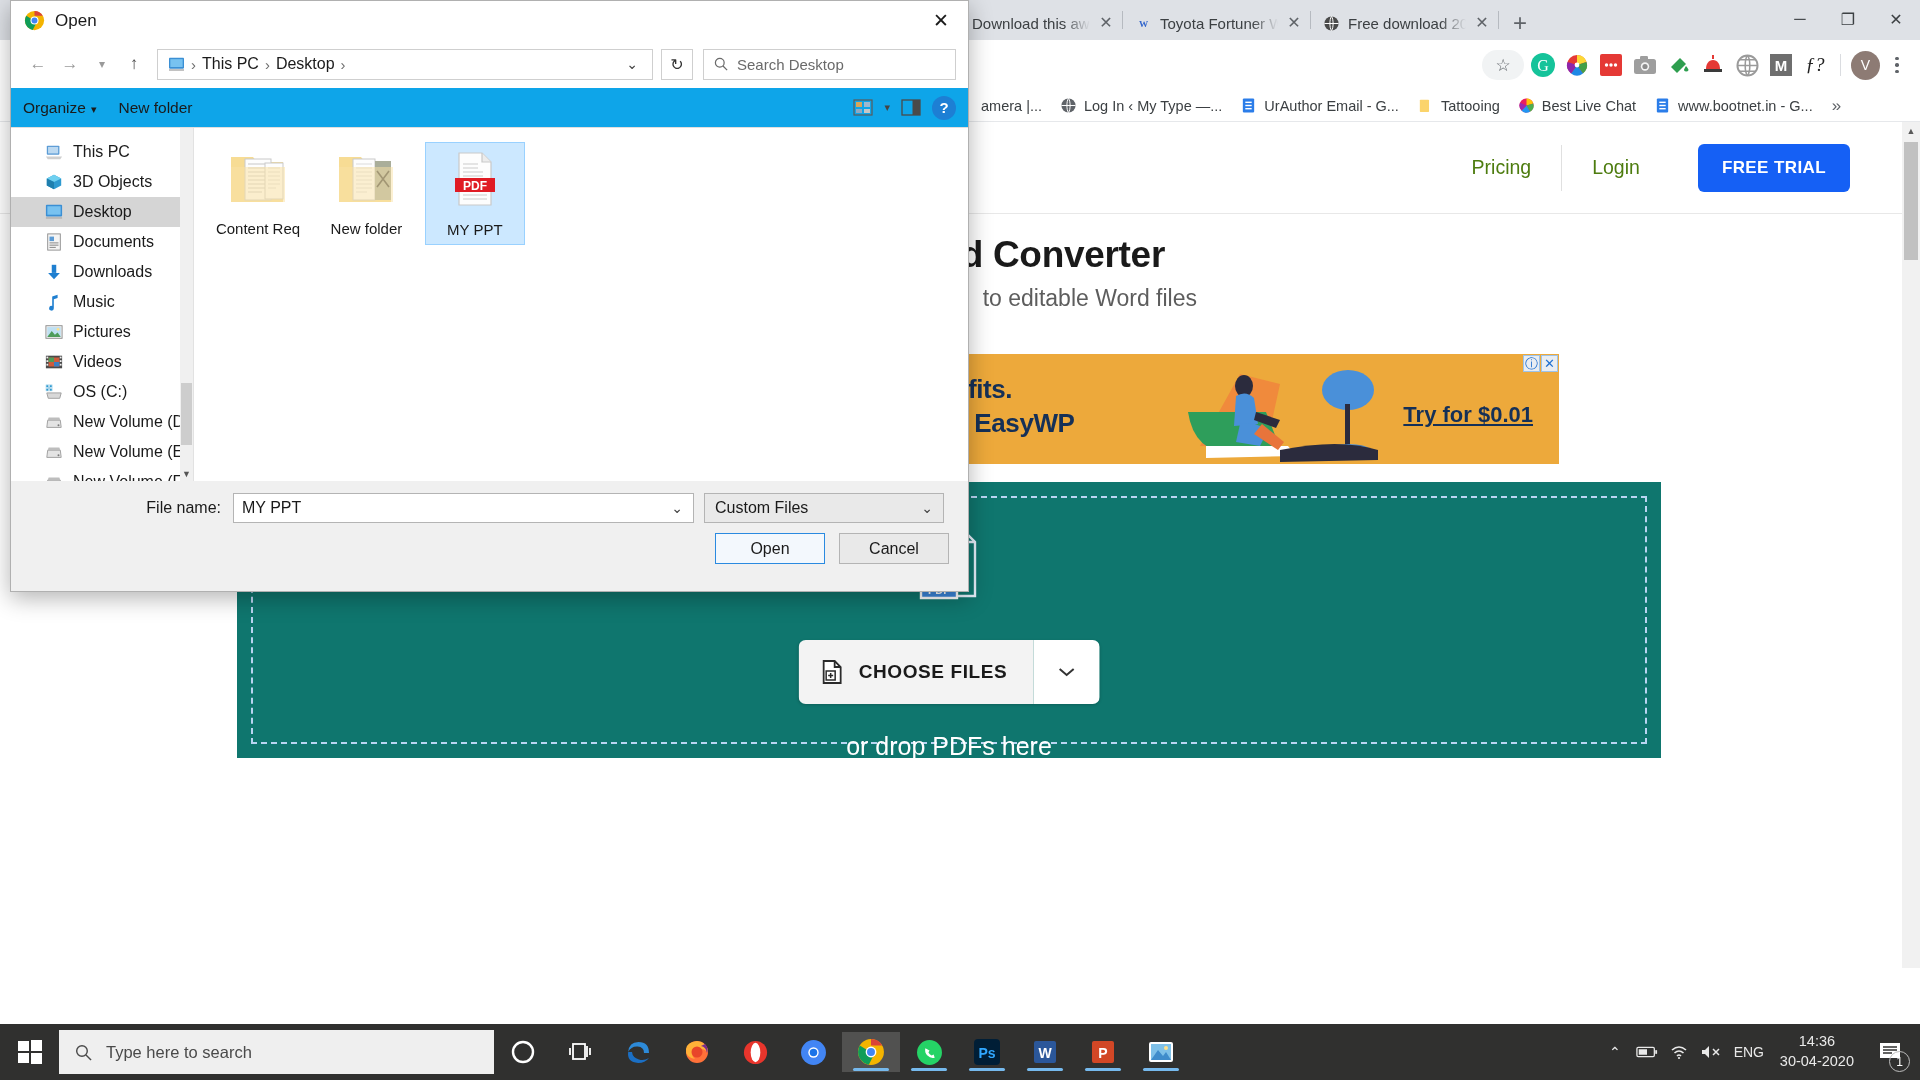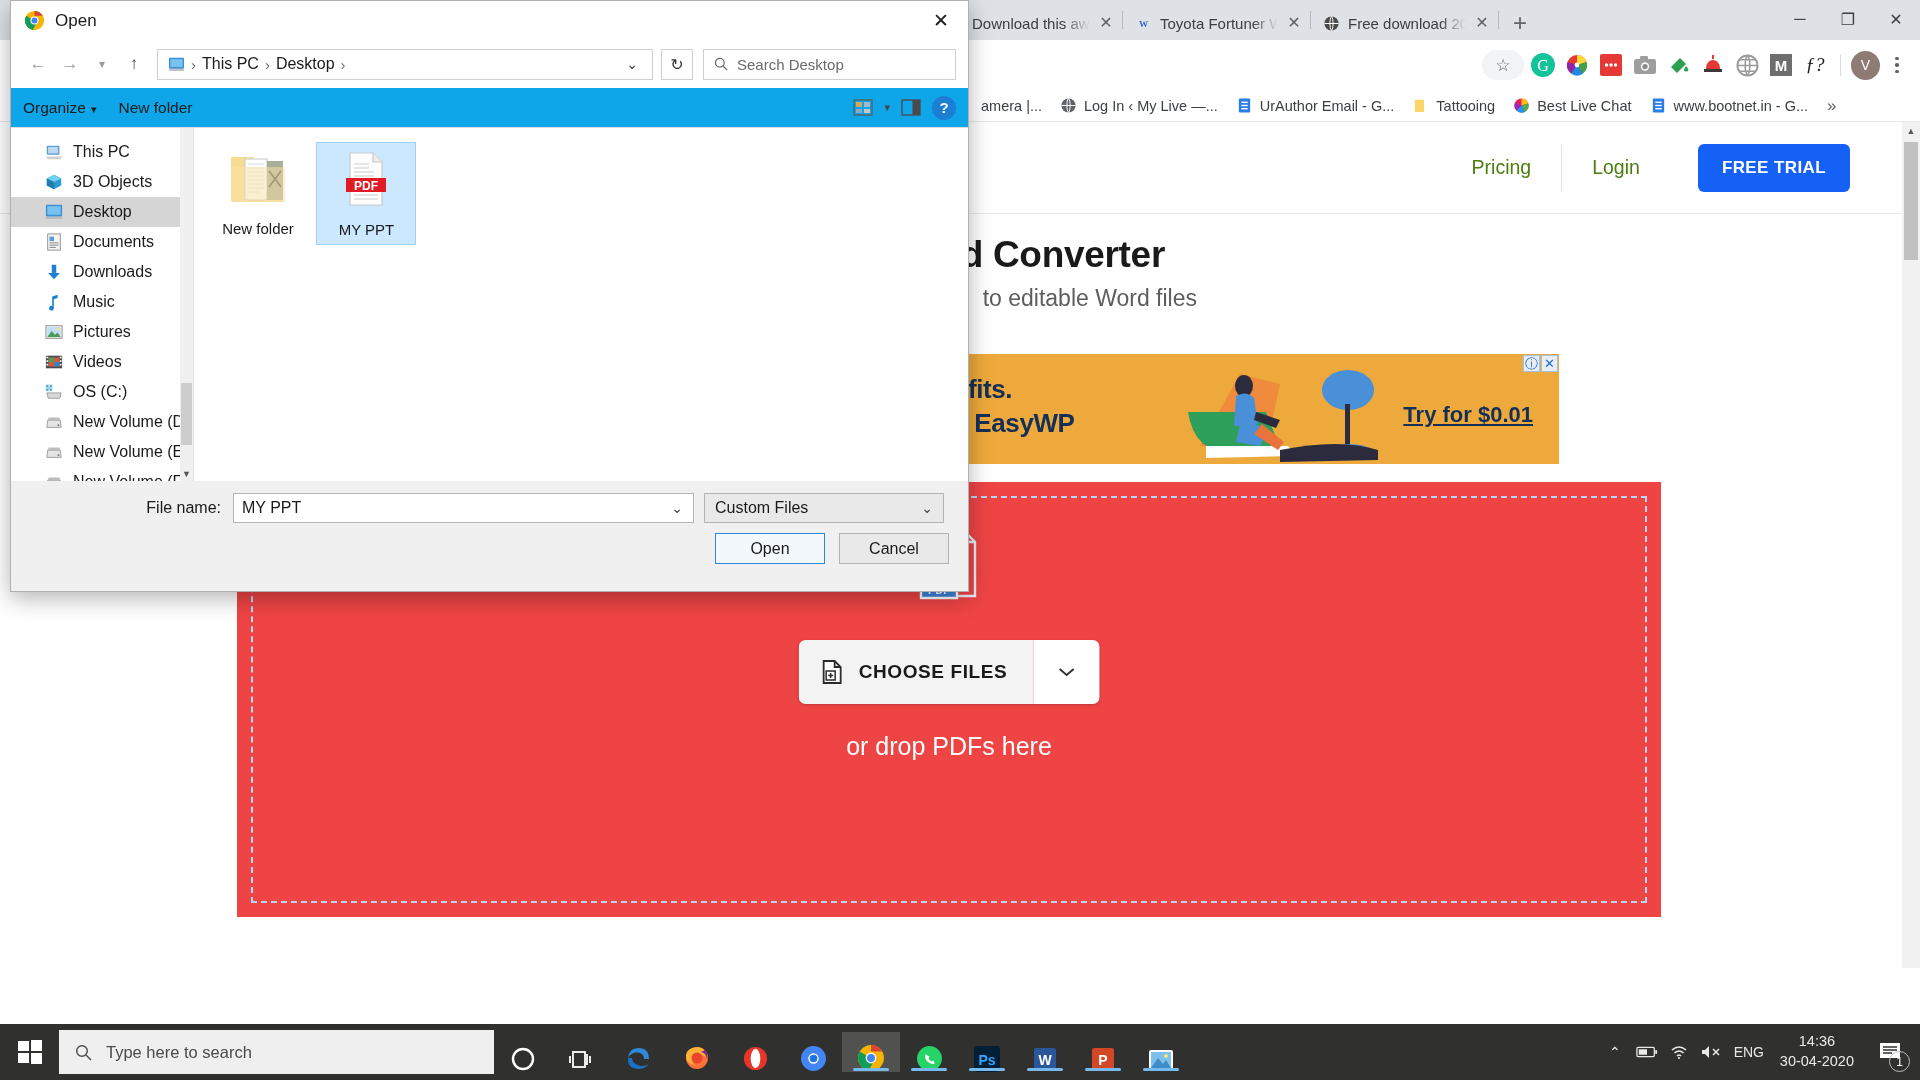--- a/index.html
+++ b/index.html
@@ -88,22 +88,22 @@
   .ad-text { position: absolute; left: 18px; top: 18px; color: #153057; font-weight: bold;
              font-size: 26px; line-height: 1.32; letter-spacing: -.4px; }
   .ad-cta { position: absolute; right: 26px; top: 48px; color: #153057; font-weight: bold;
             font-size: 22px; text-decoration: underline; }
   .ad-ctrls { position: absolute; right: 1px; top: 1px; display: flex; gap: 1px; }
   .ad-ctrls span { width: 17px; height: 17px; background: #e9edf2; color: #1f6fd0;
                    font-size: 13px; display: flex; align-items: center; justify-content: center;
                    border: 1px solid #9cc3ea; }
 
   .dropzone {
-    position: absolute; left: 237px; top: 360px; width: 1424px; height: 435px;
-    background: #ef4444;
+    position: absolute; left: 237px; top: 360px; width: 1424px; height: 276px;
+    background: #0f766e;
   }
   .dropzone-inner { position: absolute; inset: 14px; border: 2px dashed #b9d5f2; }
   .pdf-glyph { position: absolute; left: 50%; top: 40px; transform: translateX(-50%); }
   .choose-wrap {
     position: absolute; left: 50%; top: 158px; transform: translateX(-50%);
     display: flex; border-radius: 7px; overflow: hidden; box-shadow: 0 1px 3px rgba(0,0,0,.18);
   }
   .choose-btn { background: #f3f3f3; display: flex; align-items: center; gap: 14px;
                 padding: 19px 26px 19px 22px; font-size: 19px; font-weight: bold;
                 letter-spacing: .6px; color: #1a1a1a; }
@@ -182,21 +182,21 @@
           font-size: 16px; color: #1a1a1a; border: 1px solid #b4b4b4; background: #e9e9e9; }
   .dbtn.primary { background: #f3f8fd; border: 1px solid #2a8ae0; }
 
   
   .taskbar { position: absolute; left: 0; bottom: 0; width: 1920px; height: 56px; background: #30302f;
              display: flex; align-items: center; }
   .start { width: 59px; height: 56px; display: flex; align-items: center; justify-content: center; }
   .tb-search { width: 435px; height: 44px; background: #efefef; display: flex; align-items: center;
                gap: 14px; padding: 7px 16px; font-size: 16.5px; color: #4a4a4a; }
   .tb-icons { display: flex; align-items: center; }
-  .tb-icon { width: 58px; height: 40px; display: flex; align-items: flex-end; justify-content: center;
+  .tb-icon { width: 58px; height: 40px; display: flex; align-items: center; justify-content: center;
              position: relative; }
   .tb-icon.run::after { content: ""; position: absolute; bottom: 1px; left: 50%; transform: translateX(-50%);
                         width: 36px; height: 3px; background: #76b9ed; border-radius: 2px; }
   .tb-icon.active { background: rgba(255,255,255,.16); }
   .tray { margin-left: auto; display: flex; align-items: center; gap: 2px; padding-right: 8px;
           color: #e9e9e9; font-size: 14px; }
   .tray-i { width: 30px; height: 56px; display: flex; align-items: center; justify-content: center; }
   .clock { text-align: center; line-height: 1.35; font-size: 14.5px; padding: 0 12px 0 8px; }
   .notif { width: 44px; height: 56px; display: flex; align-items: center; justify-content: center; position: relative; }
   .notif-badge { position: absolute; right: 2px; bottom: 8px; width: 21px; height: 21px; border-radius: 50%;
@@ -335,21 +335,21 @@
       <div style="width:948px;"></div>
       <div class="bm">
         <span class="bm-ico"></span>
         <span>amera |...</span>
       </div>
       <div class="bm">
         <svg class="bm-ico" viewBox="0 0 24 24">
           <circle cx="12" cy="12" r="10" fill="#5f6368"></circle>
           <path d="M2 12h20M12 2c3 3.5 3 16.5 0 20M12 2c-3 3.5-3 16.5 0 20" stroke="#fff" fill="none" stroke-width="1.4"></path>
         </svg>
-        <span>Log In ‹ My Live —...</span>
+        <span>Log In ‹ My Type —...</span>
       </div>
       <div class="bm">
         <svg class="bm-ico" viewBox="0 0 24 24">
           <rect x="4" y="2" width="16" height="20" rx="1.6" fill="#2b7de9"></rect>
           <rect x="7.5" y="6.5" width="9" height="2" fill="#fff"></rect>
           <rect x="7.5" y="11" width="9" height="2" fill="#fff"></rect>
           <rect x="7.5" y="15.5" width="9" height="2" fill="#fff"></rect>
         </svg>
         <span>UrAuthor Email - G...</span>
       </div>
@@ -646,20 +646,31 @@
         </div>
 
         <div class="nav-scroll">
           <div class="nav-thumb"></div>
           <div class="dn">▼</div>
         </div>
       </div>
 
       <div class="files">
 
+        <div class="fitem">
+          <svg width="66" height="58" viewBox="0 0 66 58">
+            <path d="M6 8 h22 l4 5 h26 v40 H6z" fill="#f7dc94"></path>
+            <rect x="20" y="10" width="26" height="41" fill="#fdfdfd" stroke="#c9c9c9" stroke-width="1"></rect>
+            <path d="M23 15h20M23 19h20M23 23h20M23 27h20M23 31h20M23 35h20M23 39h20M23 43h14" stroke="#d9d9d9" stroke-width="1.3"></path>
+            <rect x="40" y="14" width="18" height="36" fill="#fdfdfd" stroke="#c9c9c9" stroke-width="1"></rect>
+            <path d="M43 19h12M43 23h12M43 27h12M43 31h12M43 35h12M43 39h8" stroke="#dcdcdc" stroke-width="1.2"></path>
+            <path d="M6 18 h54 v35 H6z" fill="#f9e2a6" opacity=".55"></path>
+          </svg>
+          <div class="fname">Content Req</div>
+        </div>
 
         <div class="fitem">
           <svg width="66" height="58" viewBox="0 0 66 58">
             <path d="M6 8 h22 l4 5 h26 v40 H6z" fill="#f7dc94"></path>
             <rect x="20" y="10" width="22" height="41" fill="#fdfdfd" stroke="#c9c9c9" stroke-width="1"></rect>
             <path d="M23 15h16M23 19h16M23 23h16M23 27h16M23 31h16M23 35h16M23 39h16M23 43h11" stroke="#dcdcdc" stroke-width="1.2"></path>
             <path d="M42 12 h16 v39 h-16z" fill="#aaae9a"></path>
             <path d="M44 22 l12 16M56 22 l-12 16" stroke="#4b4b43" stroke-width="1.6"></path>
             <path d="M6 18 h54 v35 H6z" fill="#f9e2a6" opacity=".5"></path>
           </svg>

